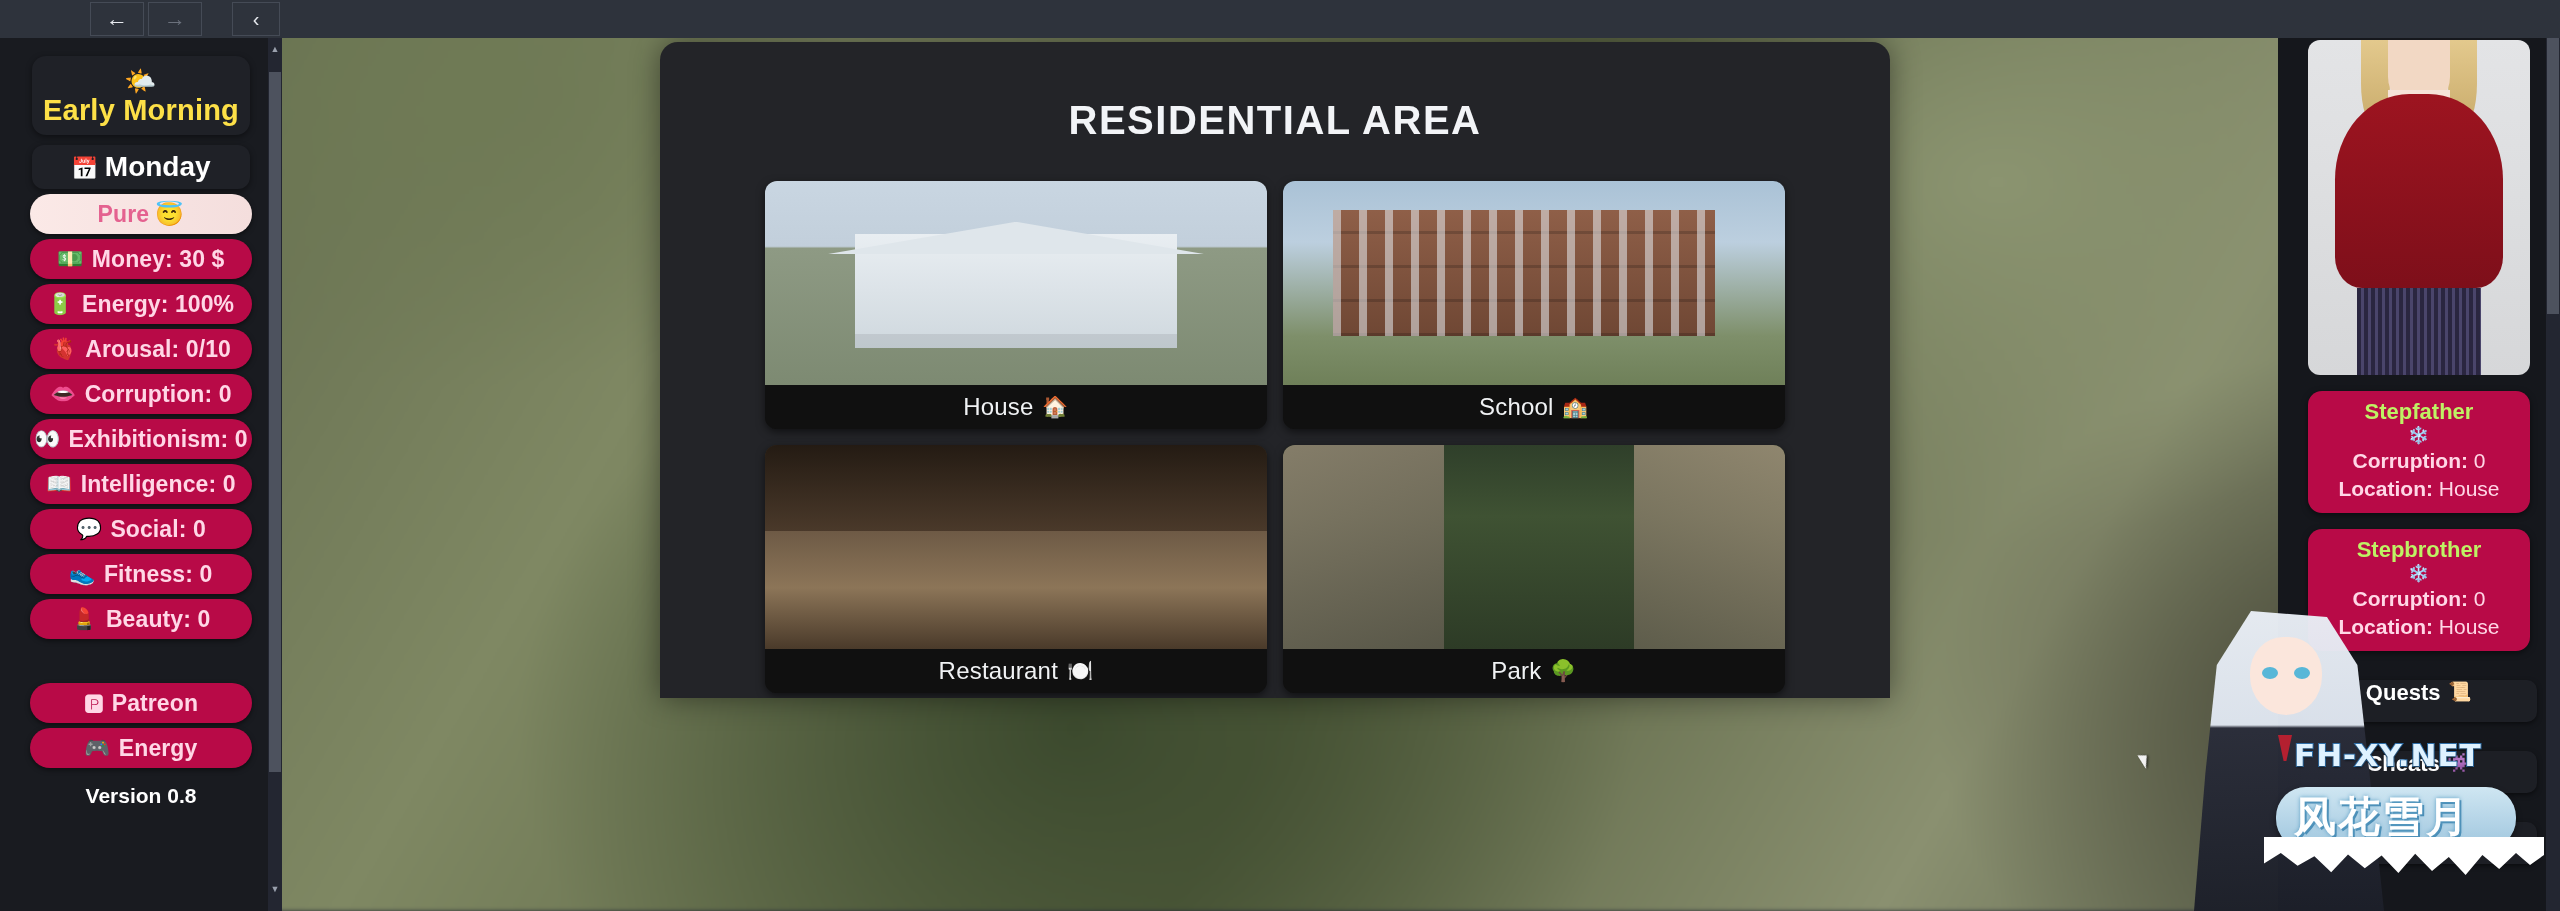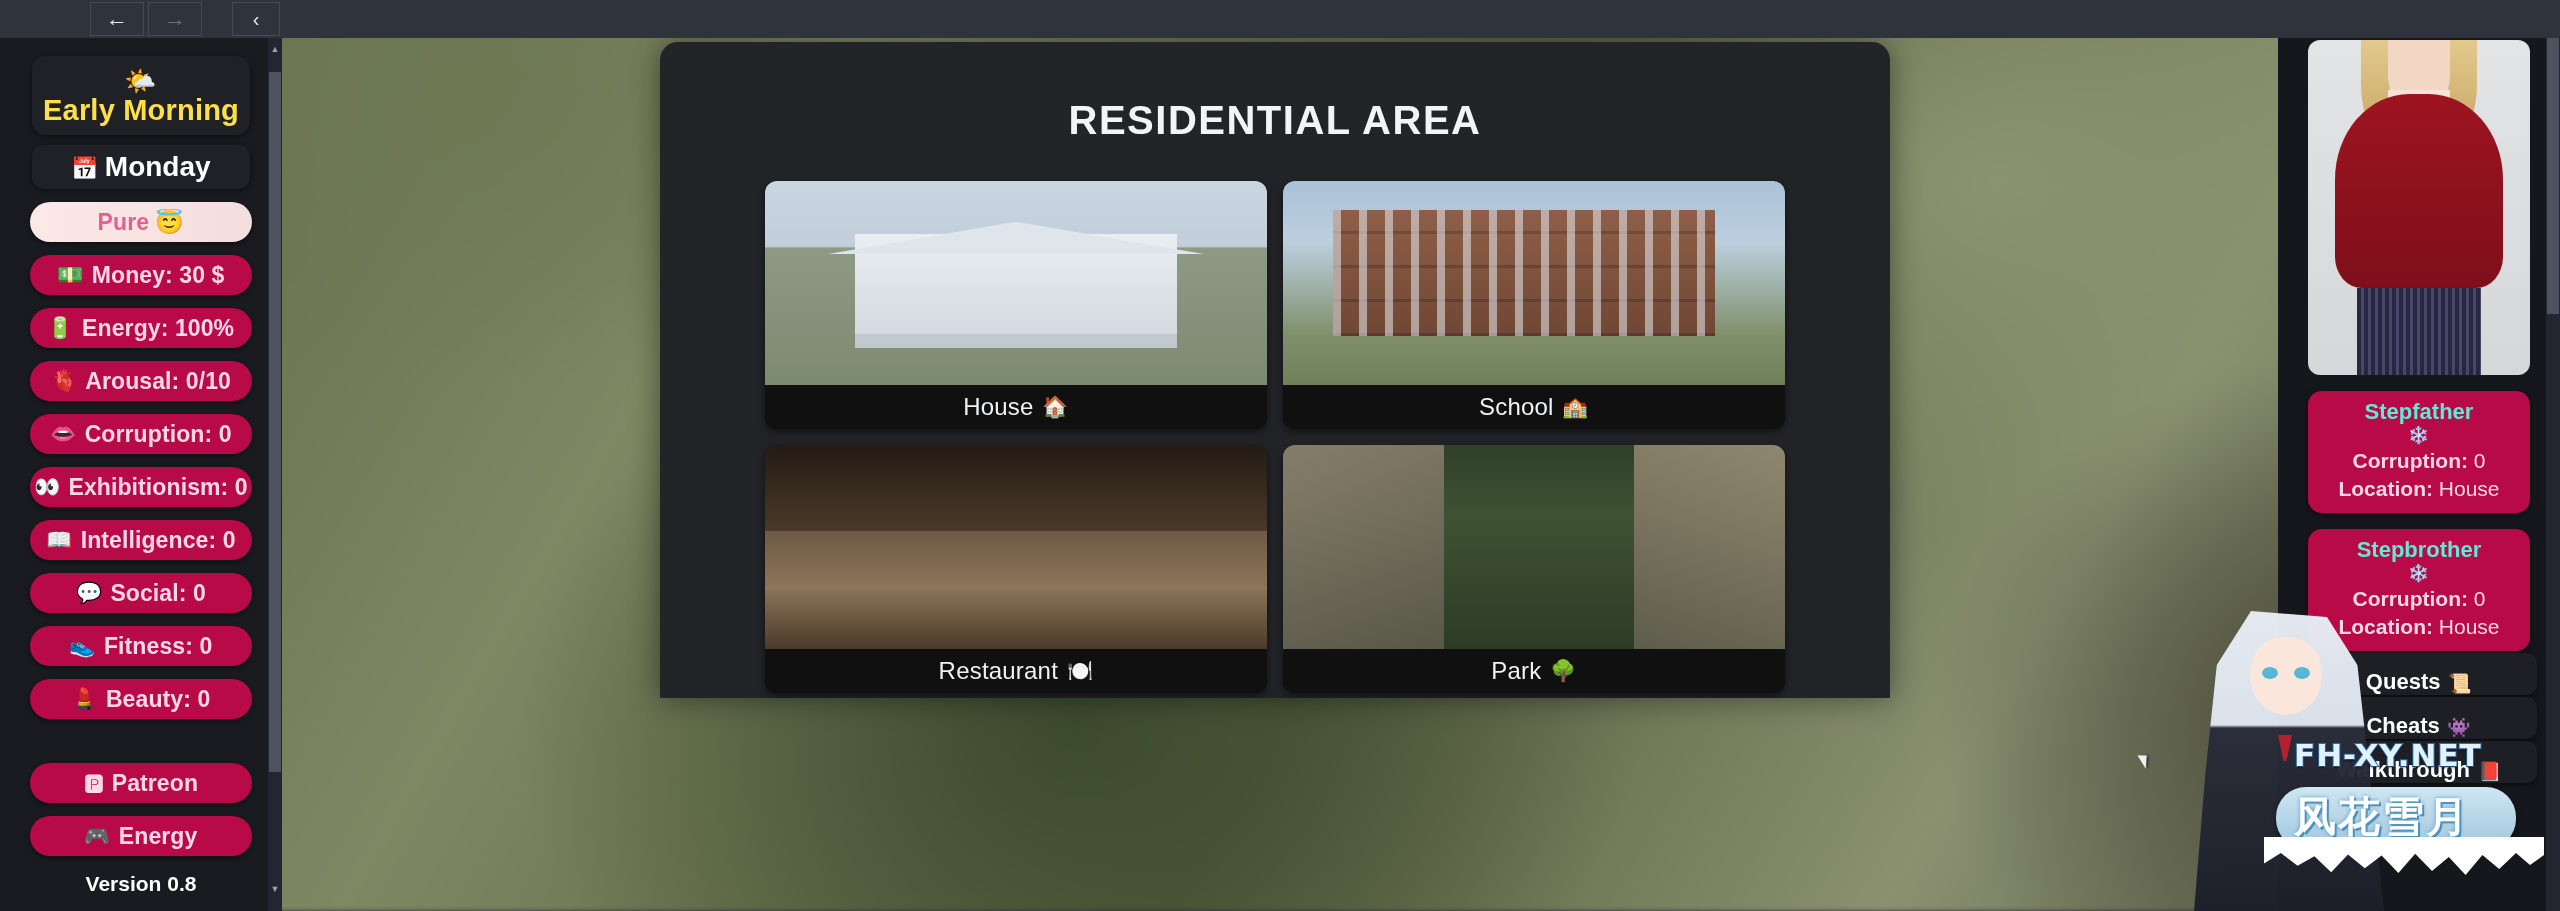--- a/index.html
+++ b/index.html
@@ -76,21 +76,21 @@
   .daycard {
     width: 218px; background: #1f2127; border-radius: 12px;
     margin-top: 10px; padding: 6px 4px; text-align: center;
     font-size: 28px; color: #ffffff; font-weight: 700;
     box-shadow: 0 2px 6px rgba(0,0,0,.45);
   }
   .daycard .dicon { font-size: 22px; margin-right: 6px; }
 
   .pill {
     width: 222px; min-height: 40px; border-radius: 22px;
-    margin-top: 13px; display: flex; align-items: center; justify-content: center;
+    margin-top: 5px; display: flex; align-items: center; justify-content: center;
     font-size: 23px; font-weight: 600; letter-spacing: .1px;
     box-shadow: 0 2px 5px rgba(0,0,0,.5);
   }
   .pill .pi { font-size: 21px; margin-right: 8px; }
   .pill.purity { background: linear-gradient(90deg,#fbe9e7,#f4dedd); color: #e4618f; }
   .pill.stat   { background: #b80a47; color: #ffd7e6; }
   .pill.link   { background: #b80a47; color: #ffd7e6; }
   .pill.link.first { margin-top: 44px; }
   .version {
     margin-top: 16px; font-size: 21px; color: #ffffff; font-weight: 700;
@@ -223,28 +223,28 @@
   .outfit .pants {
     position:absolute; left:22%; bottom:0; width:56%; height:26%;
     background:
       repeating-linear-gradient(90deg,#2a2640 0 4px,#4a456b 4px 7px);
   }
   .npc {
     margin: 16px auto 0; width: 222px; background: #b80a47;
     border-radius: 14px; padding: 8px 6px 10px; text-align: center;
     box-shadow: 0 2px 6px rgba(0,0,0,.5);
   }
-  .npc .nname { color: #5eead4; font-size: 22px; font-weight: 700; }
+  .npc .nname { color: #bef264; font-size: 22px; font-weight: 700; }
   .npc .nicon { font-size: 17px; line-height: 22px; }
   .npc .nrow { color: #ffd7e6; font-size: 21px; line-height: 28px; }
   .npc .nrow b { font-weight: 700; }
   .rbtn {
-    margin: 2px auto 0; width: 236px; height: 42px; background: #1d1f25;
+    margin: 29px auto 0; width: 236px; height: 42px; background: #1d1f25;
     border-radius: 10px; color: #ffffff; font-size: 22px; font-weight: 700;
-    display: flex; align-items: flex-end; justify-content: center;
+    display: flex; align-items: flex-start; justify-content: center;
     box-shadow: 0 2px 5px rgba(0,0,0,.5);
   }
   .rbtn .bi { margin-left: 8px; font-size: 19px; }
   .rp-scroll-track {
     position:absolute; top:0; right:0; width:14px; height:911px; background:#232631;
   }
   .rp-scroll-thumb {
     position:absolute; top:14px; right:1px; width:12px; height:300px; background:#4d525e;
   }
   .rp-close {

